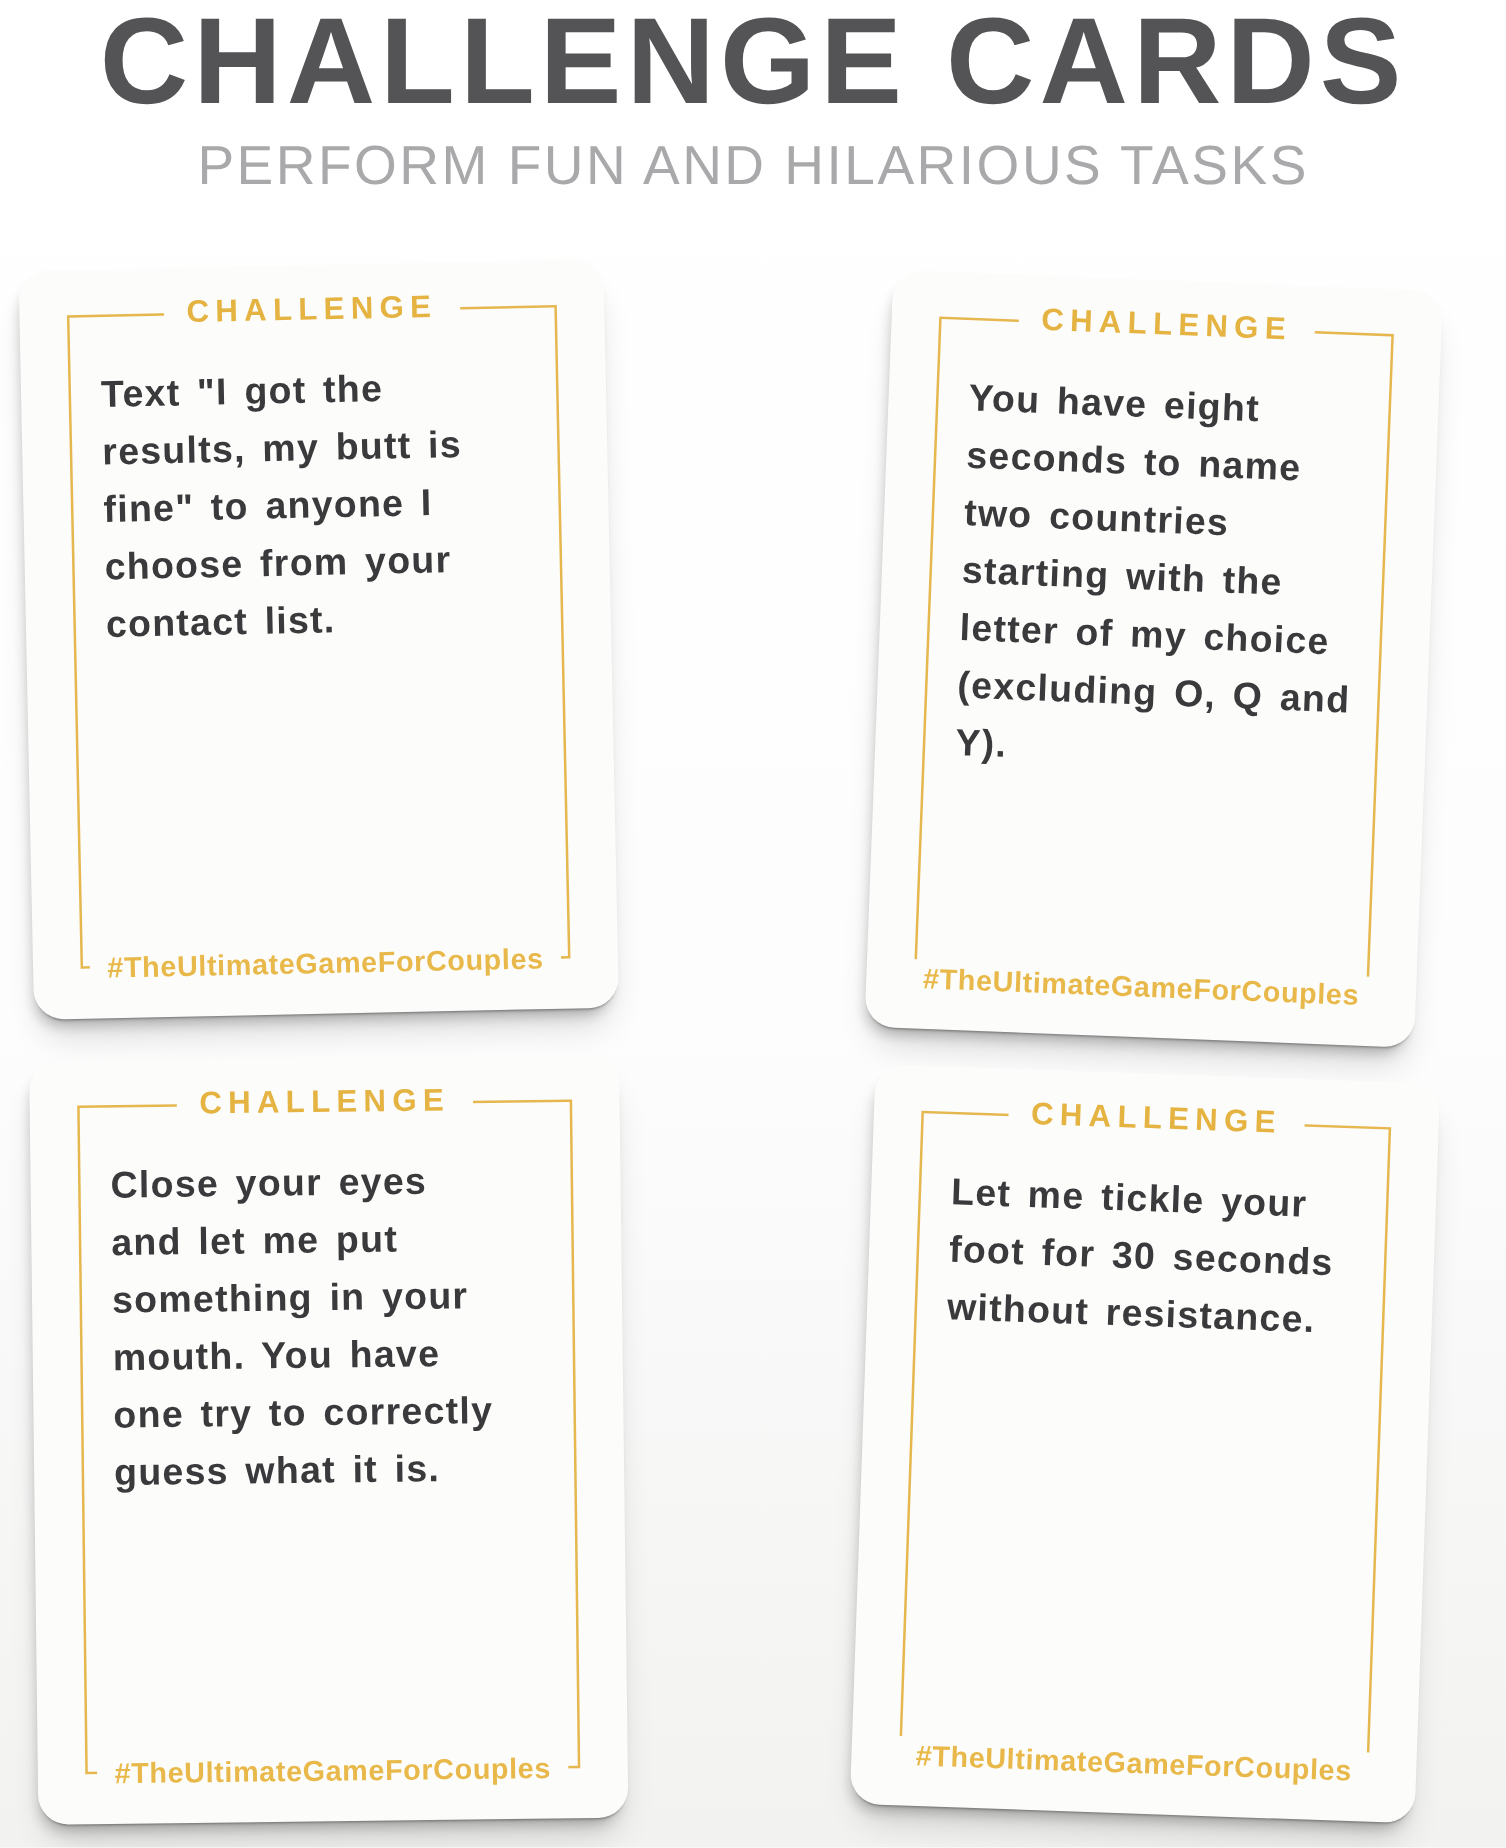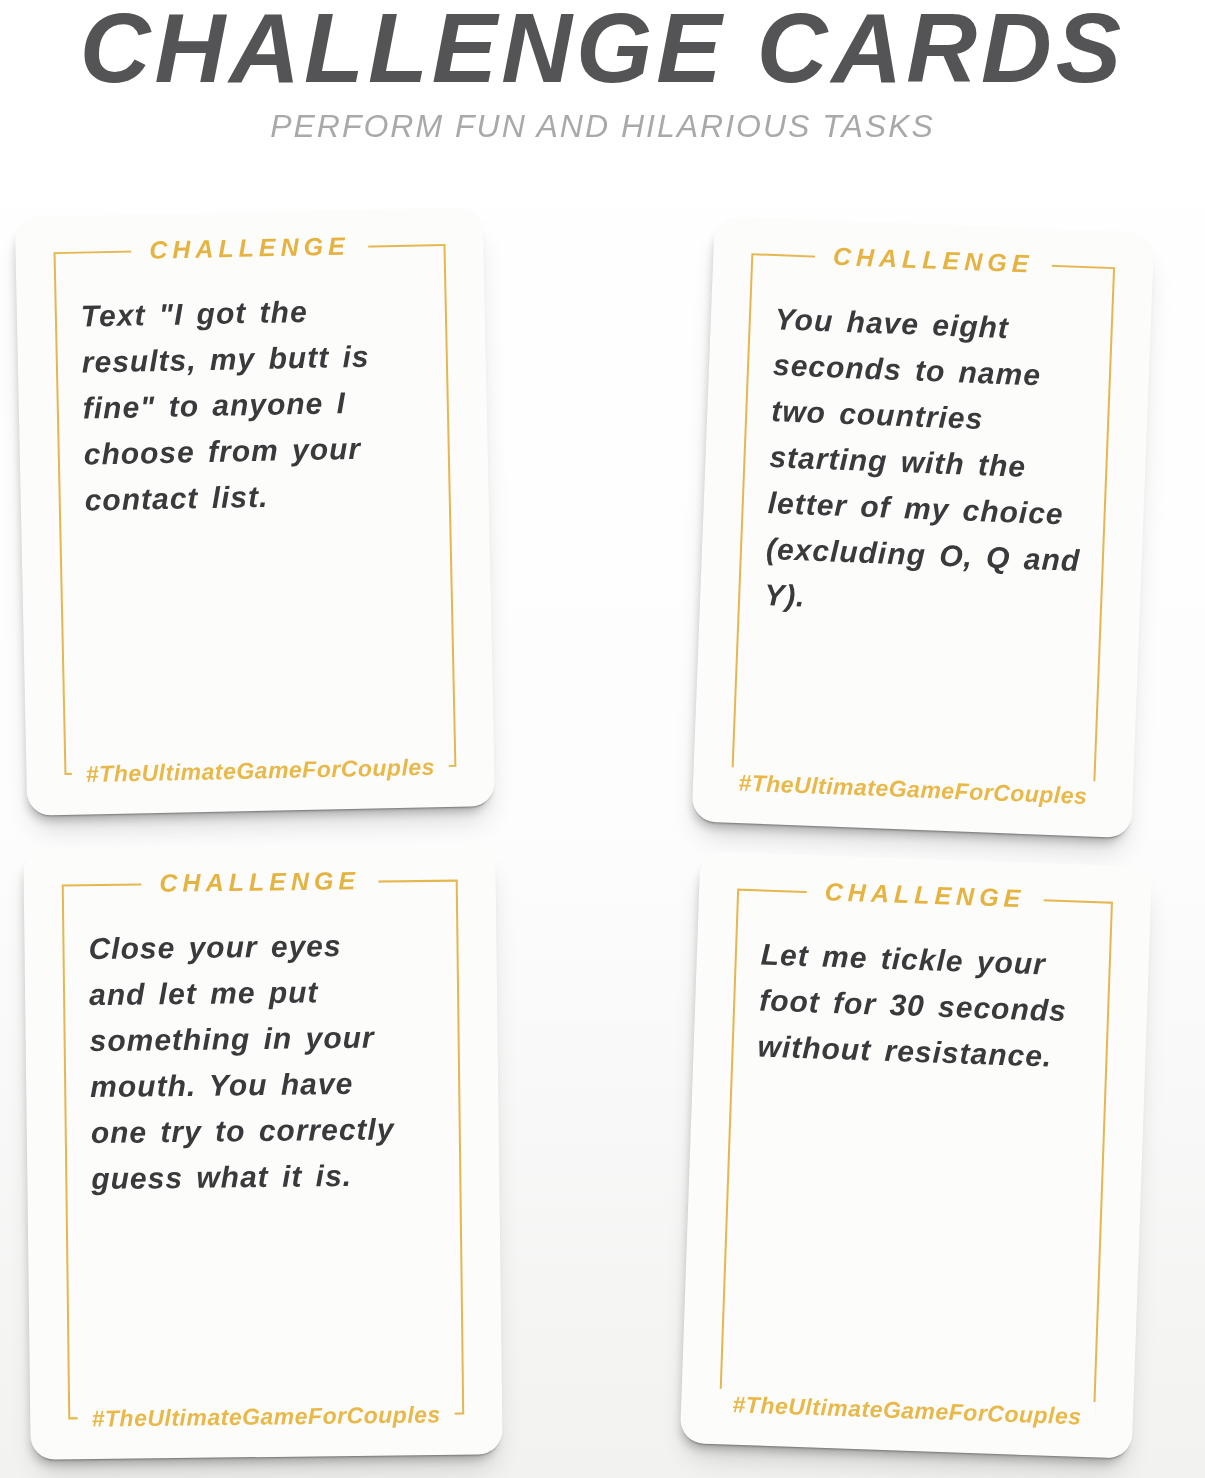--- a/index.html
+++ b/index.html
@@ -7,35 +7,34 @@
     font-family:"Liberation Sans","DejaVu Sans",sans-serif;
     background:#ffffff;
   }
   .poster{
     position:relative;
     width:1205px;
     height:1478px;
     margin:0 auto;
     overflow:hidden;
     background:linear-gradient(180deg,#ffffff 0%,#fdfdfd 55%,#f2f2f1 100%);
-    font-style:italic;
   }
   
   .page-header{ text-align:center; }
   .page-title{
     margin:-8px 0 0 0;
     font-size:98px;
     font-weight:700;
     letter-spacing:4px;
     color:#545456;
     line-height:1.15;
   }
   .page-subtitle{
     margin:4px 0 0 0;
-    font-size:32px;
+    font-size:44px;
     font-weight:400;
     letter-spacing:2px;
     color:#a9a9ab;
     line-height:1.1;
   }
   
   .card{
     position:absolute;
     background:#fcfcfb;
     border-radius:24px;

